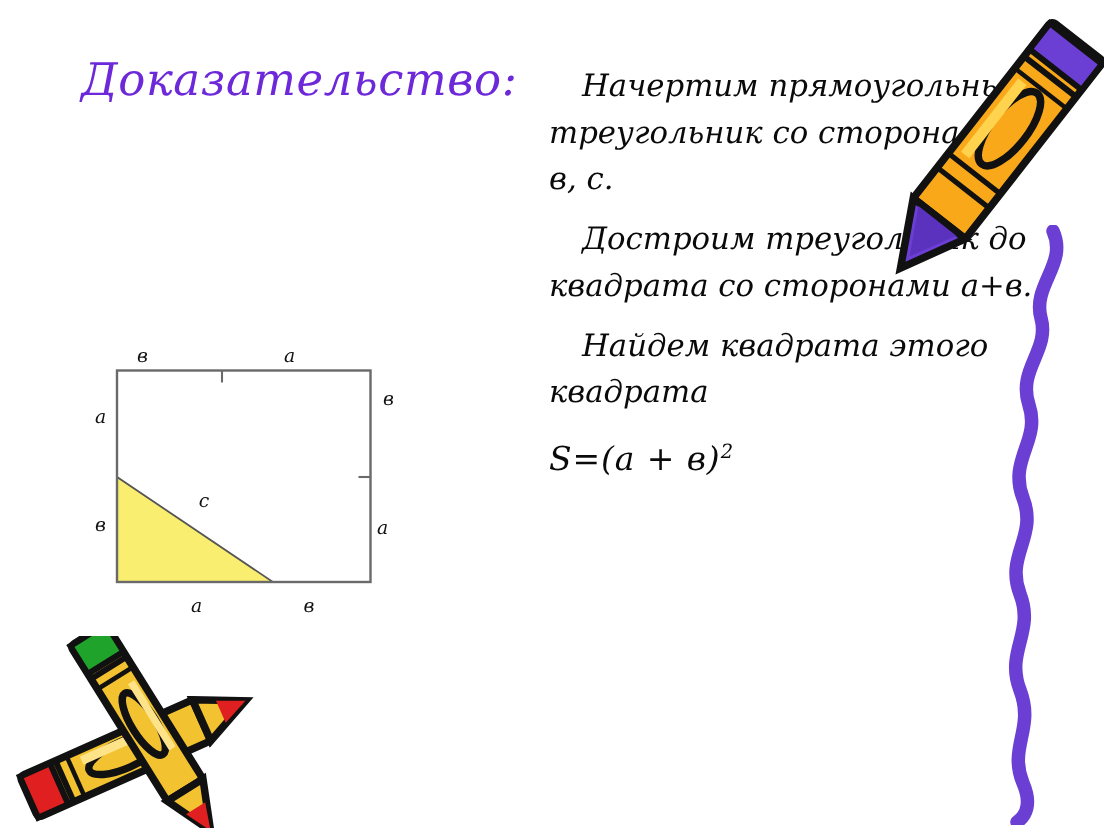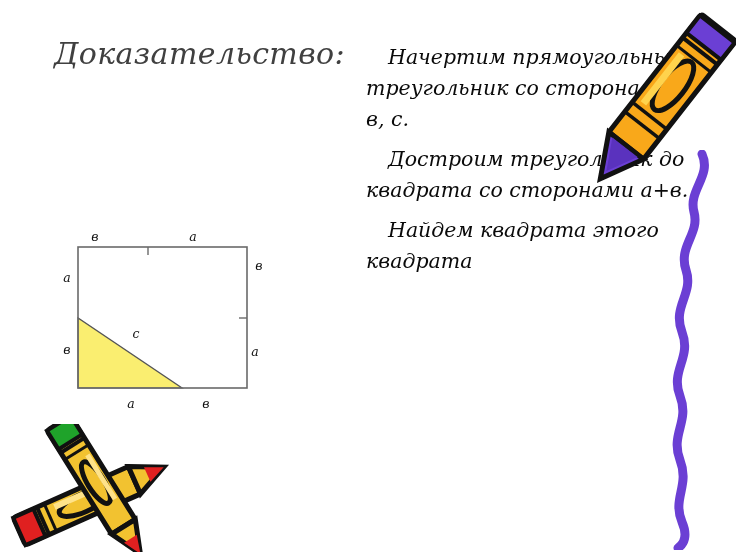--- a/index.html
+++ b/index.html
@@ -19,21 +19,21 @@
 
   
   #slide-title {
     position: absolute;
     left: 54px;
     top: 36px;
     font-family: "DejaVu Serif", serif;
     font-style: italic;
     font-size: 30px;
     font-weight: 400;
-    color: #404040;
+    color: #6d28d9;
     letter-spacing: 0.4px;
     white-space: nowrap;
   }
 
   
   #body-text {
     position: absolute;
     left: 366px;
     top: 42px;
     width: 330px;
@@ -88,20 +88,21 @@
 <body>
 
 <div id="slide">
 
   <div id="slide-title">Доказательство:</div>
 
   <div id="body-text">
     <p class="para">Начертим прямоугольный треугольник со сторонами а, в, с.</p>
     <p class="para">Достроим треугольник до квадрата со сторонами а+в.</p>
     <p class="para">Найдем квадрата этого квадрата</p>
+    <p class="formula"><span>S=(a + в)</span><span class="sup">2</span></p>
   </div>
 
   <div id="figure">
     <svg width="240" height="196" viewBox="0 0 240 196" xmlns="http://www.w3.org/2000/svg">
 
       <polygon points="32,96 32,166 136,166" fill="#FAEE70" stroke="#555555" stroke-width="1.2"></polygon>
 
       <rect x="32" y="25" width="169" height="141" fill="none" stroke="#6a6a6a" stroke-width="1.6"></rect>
 
       <line x1="102" y1="25" x2="102" y2="33" stroke="#6a6a6a" stroke-width="1.4"></line>

